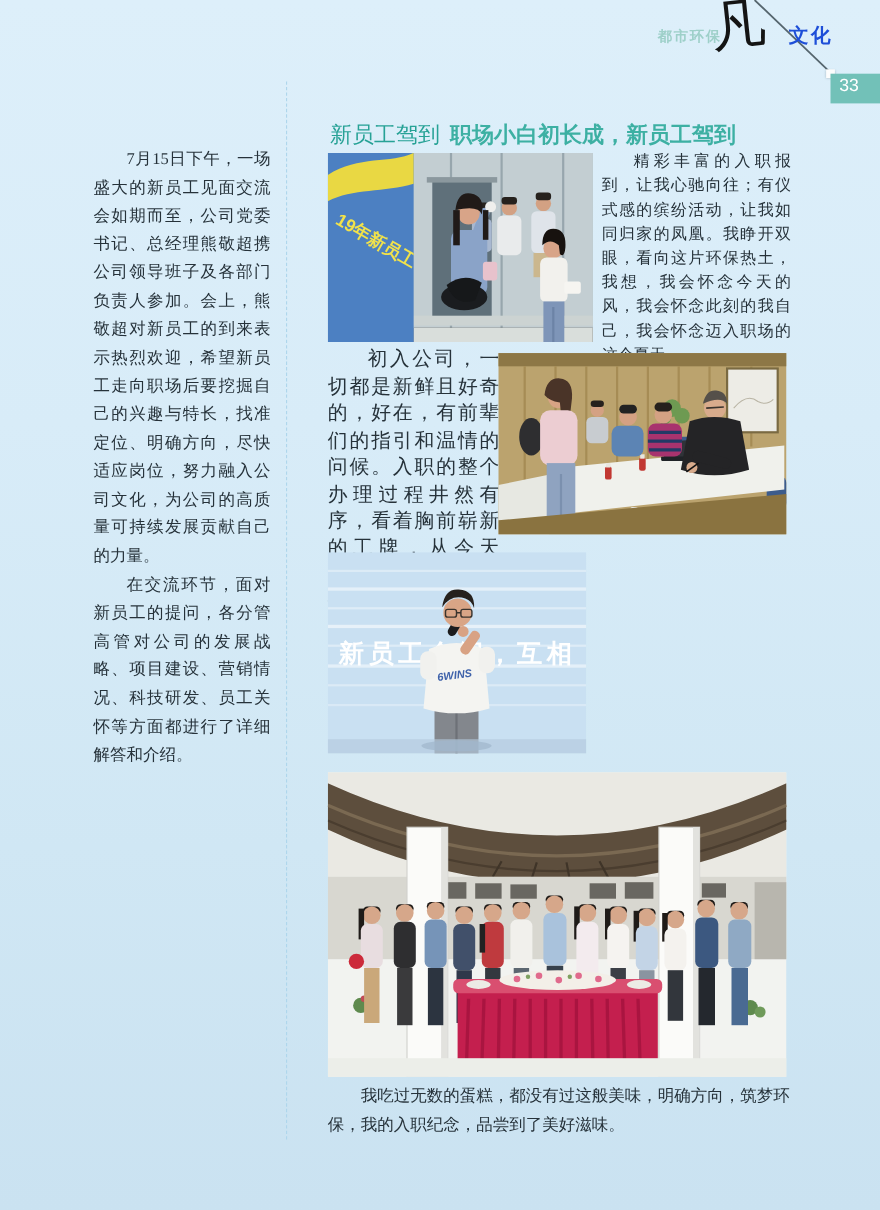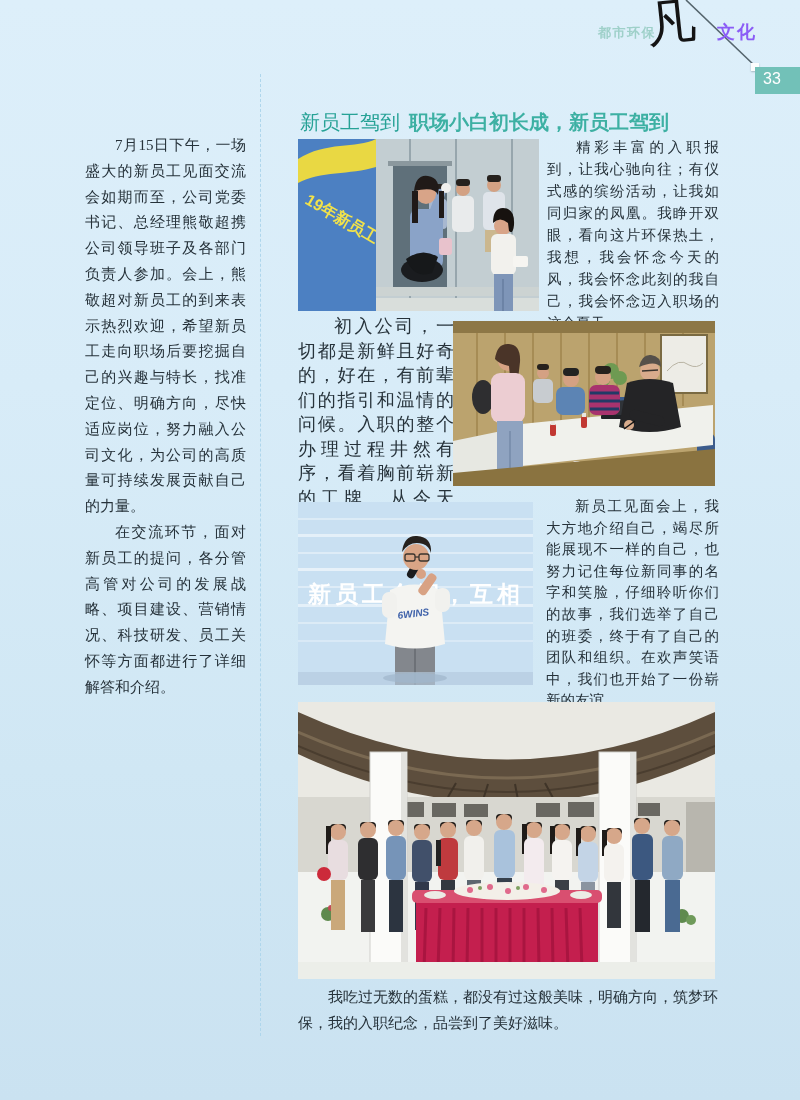--- a/index.html
+++ b/index.html
@@ -8,21 +8,21 @@
     font-family:"Liberation Serif","DejaVu Serif",serif;
     background:linear-gradient(180deg,#ddeffa 0%,#d8ecf8 35%,#d0e7f4 70%,#cae2f1 100%);
   }
   .page{position:absolute;inset:0;}
 
   
   .masthead{position:absolute;left:598px;top:24px;font-size:13px;font-weight:bold;
     letter-spacing:1.5px;color:#9ed0c9;font-family:"Liberation Sans",sans-serif;}
   .mark{position:absolute;left:646px;top:-2px;font-size:50px;line-height:1;color:#141414;
     transform:rotate(-6deg);font-family:"DejaVu Serif",serif;}
-  .section-label{position:absolute;left:717px;top:20px;font-size:18px;font-weight:bold;color:#8b5cf6;
+  .section-label{position:absolute;left:717px;top:20px;font-size:18px;font-weight:bold;color:#1d4ed8;
     font-family:"Liberation Sans",sans-serif;letter-spacing:2px;}
   .diag-svg{position:absolute;left:560px;top:0;width:240px;height:100px;}
   .page-tab{position:absolute;left:755px;top:67px;width:45px;height:27px;background:#72c1b8;}
   .page-tab .num{position:absolute;left:8px;top:3px;color:#ffffff;font-size:16px;
     font-family:"Liberation Sans",sans-serif;}
   .tab-corner{position:absolute;left:751px;top:63px;width:8px;height:8px;background:#fcfdfd;
     box-shadow:0 1px 2px rgba(60,80,90,.35);}
 
   
   .divider{position:absolute;left:260px;top:74px;height:962px;border-left:1px dashed #aed6ec;}
@@ -250,21 +250,20 @@
         <rect x="107" y="52" width="10" height="7" rx="2" fill="none" stroke="#3a342e" stroke-width="1.3"></rect>
         <rect x="121" y="52" width="10" height="7" rx="2" fill="none" stroke="#3a342e" stroke-width="1.3"></rect>
         <line x1="117" y1="55" x2="121" y2="55" stroke="#3a342e" stroke-width="1.3"></line>
         <text x="100" y="117" font-size="10" font-style="italic" font-weight="bold" fill="#3f62aa" transform="rotate(-7 100 117)" font-family="Liberation Sans, sans-serif">6WINS</text>
       </g>
       <rect y="170" width="235" height="13" fill="#b3c9dd" opacity="0.65"></rect>
       <ellipse cx="117" cy="176" rx="32" ry="5" fill="#9fb6cc" opacity="0.7"></ellipse>
     </svg>
   </div>
 
-  <p class="reflect r3">新员工见面会上，我大方地介绍自己，竭尽所能展现不一样的自己，也努力记住每位新同事的名字和笑脸，仔细聆听你们的故事，我们选举了自己的班委，终于有了自己的团队和组织。在欢声笑语中，我们也开始了一份崭新的友谊。</p>
 
   <div class="photo" id="photo4">
     <svg width="417" height="277" viewBox="0 0 417 277">
       <rect width="417" height="277" fill="#f2f3f0"></rect>
       <rect width="417" height="95" fill="#eae9e3"></rect>
       <path d="M0,10 Q208,105 417,10 L417,52 Q208,150 0,52 Z" fill="#5d4e3d"></path>
       <path d="M0,30 Q208,122 417,30" stroke="#7a6952" stroke-width="3" fill="none"></path>
       <path d="M0,44 Q208,136 417,44" stroke="#4a3d2f" stroke-width="2" fill="none"></path>
       <path d="M150,95 l8,-14 M185,98 l5,-16 M220,98 l-3,-16 M255,96 l-8,-15" stroke="#3f3428" stroke-width="2"></path>
 

